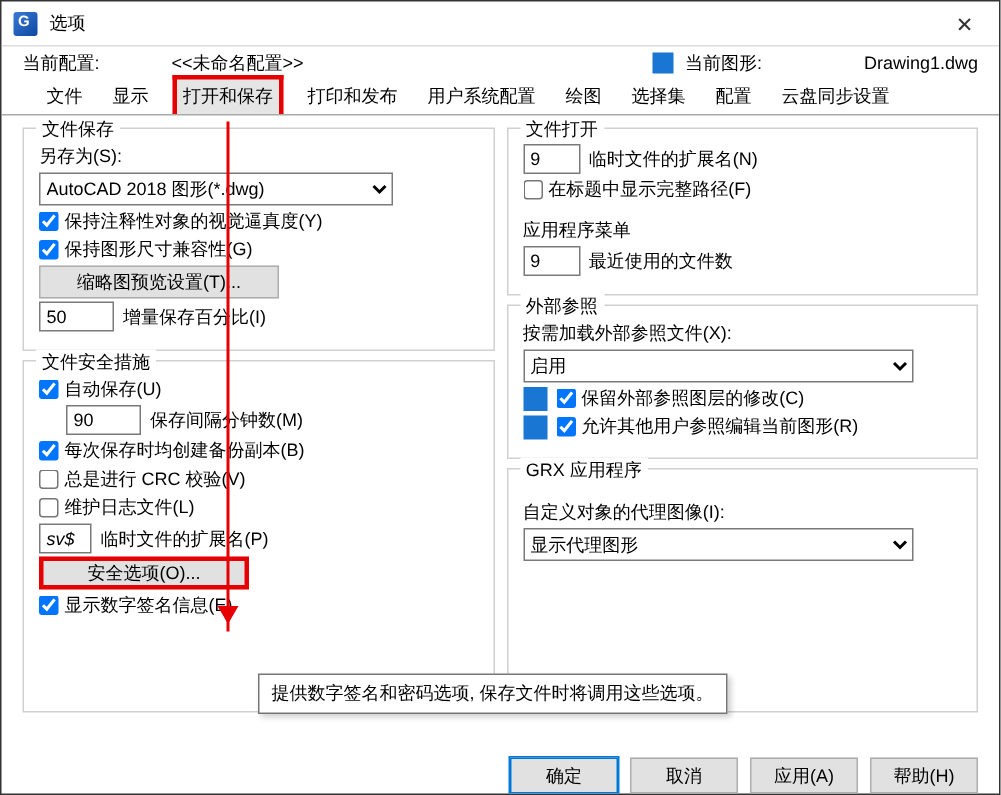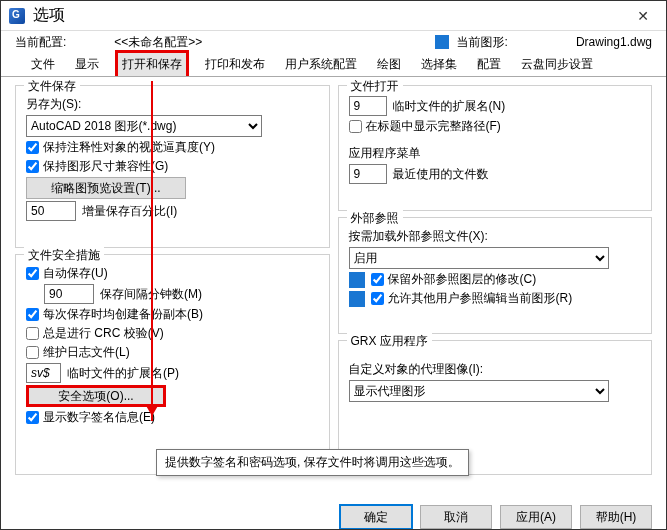--- a/index.html
+++ b/index.html
@@ -1,45 +1,45 @@
 <!DOCTYPE html>
 <html><head>
 <meta charset="utf-8">
 <style>
 *{box-sizing:border-box;margin:0;padding:0;font-family:"Microsoft YaHei","SimSun",sans-serif;font-size:12px}
 body{background:#fff;width:667px;height:530px;border:1px solid #333;overflow:hidden;position:relative}
 .titlebar{height:30px;display:flex;align-items:center;padding:0 8px;border-bottom:1px solid #ddd}
 .titlebar .logo{width:16px;height:16px;background:linear-gradient(135deg,#3a7bd5,#0d47a1);margin-right:8px;border-radius:2px;position:relative}
 .titlebar .logo:after{content:"G";color:#fff;font-size:10px;font-weight:bold;position:absolute;left:3px;top:1px}
-.titlebar .title{flex:1;font-size:16px}
+.titlebar .title{flex:1;font-size:12px}
 .titlebar .close{width:30px;text-align:center;font-size:14px;color:#333}
 .cfgrow{height:22px;display:flex;align-items:center;padding:0 14px;gap:4px}
 .cfgrow .spacer{flex:1}
 .cfgrow .dwgico{width:14px;height:14px;background:#1976d2;display:inline-block;margin-right:4px}
 .tabs{height:24px;display:flex;align-items:flex-end;padding:0 26px;border-bottom:1px solid #aaa;gap:12px}
 .tab{padding:3px 4px;color:#000;cursor:pointer;position:relative}
 .tab.active{border:3px solid #e60000;border-bottom:none;background:#e5e5e5;z-index:2}
 .columns{display:flex;padding:8px 14px 0 14px;gap:8px;height:398px}
 .col{flex:1;display:flex;flex-direction:column;gap:6px}
-.group{border:1px solid #d0d0d0;padding:8px 10px 24px 10px;position:relative}
+.group{border:1px solid #d0d0d0;padding:8px 10px 10px 10px;position:relative}
 .group>.gh{position:absolute;top:-8px;left:8px;background:#fff;padding:0 4px;color:#000}
 .row{display:flex;align-items:center;gap:6px;margin:2px 0}
 input[type=text]{border:1px solid #7a7a7a;height:20px;padding:0 4px;background:#fff;font-size:12px}
 select{border:1px solid #7a7a7a;height:22px;background:#fff;font-size:12px;width:236px}
 button.btn{border:1px solid #adadad;background:#e1e1e1;height:22px;padding:0 10px;font-size:12px}
 label.chk{display:flex;align-items:center;gap:4px}
 input[type=checkbox]{width:13px;height:13px}
 .footer{position:absolute;bottom:0;right:14px;display:flex;gap:8px}
 .footer button{width:72px;height:24px;border:1px solid #adadad;background:#e1e1e1}
 .footer button.primary{border:1px solid #0078d7;outline:1px solid #0078d7}
 .footer button.disabled{color:#000000}
 .redbox{border:3px solid #e60000!important}
 .arrow{position:absolute;left:150px;top:80px;width:2px;height:340px;background:#e60000;z-index:10;pointer-events:none}
 .arrow:after{content:"";position:absolute;bottom:-2px;left:-6px;border:7px solid transparent;border-top:12px solid #e60000}
-.tooltip{position:absolute;left:155px;top:448px;background:#fff;border:1px solid #767676;padding:4px 8px;font-size:12px;box-shadow:2px 2px 4px rgba(0,0,0,0.2);z-index:20}
+.tooltip{position:absolute;left:171px;top:448px;background:#fff;border:1px solid #767676;padding:4px 8px;font-size:12px;box-shadow:2px 2px 4px rgba(0,0,0,0.2);z-index:20}
 .smico{width:16px;height:16px;background:#1976d2;display:inline-block;flex-shrink:0}
 </style>
 </head>
 <body>
 
 <div class="titlebar">
   <span class="logo"></span>
   <span class="title">选项</span>
   <span class="close">✕</span>
 </div>

